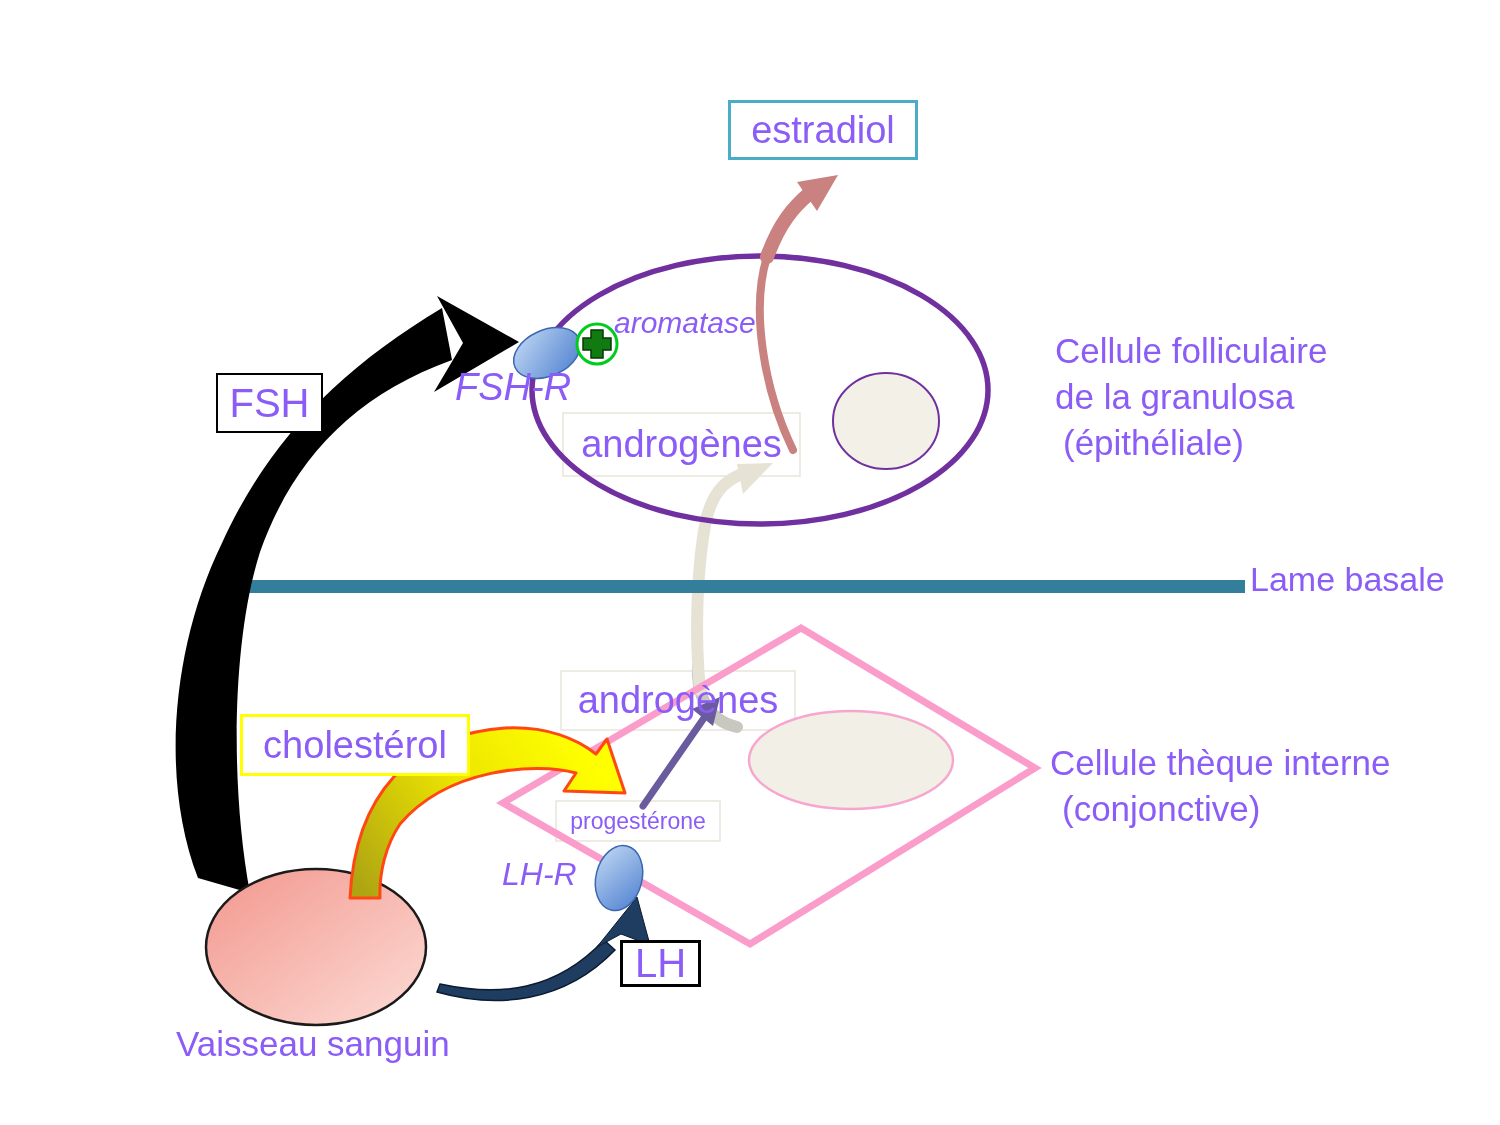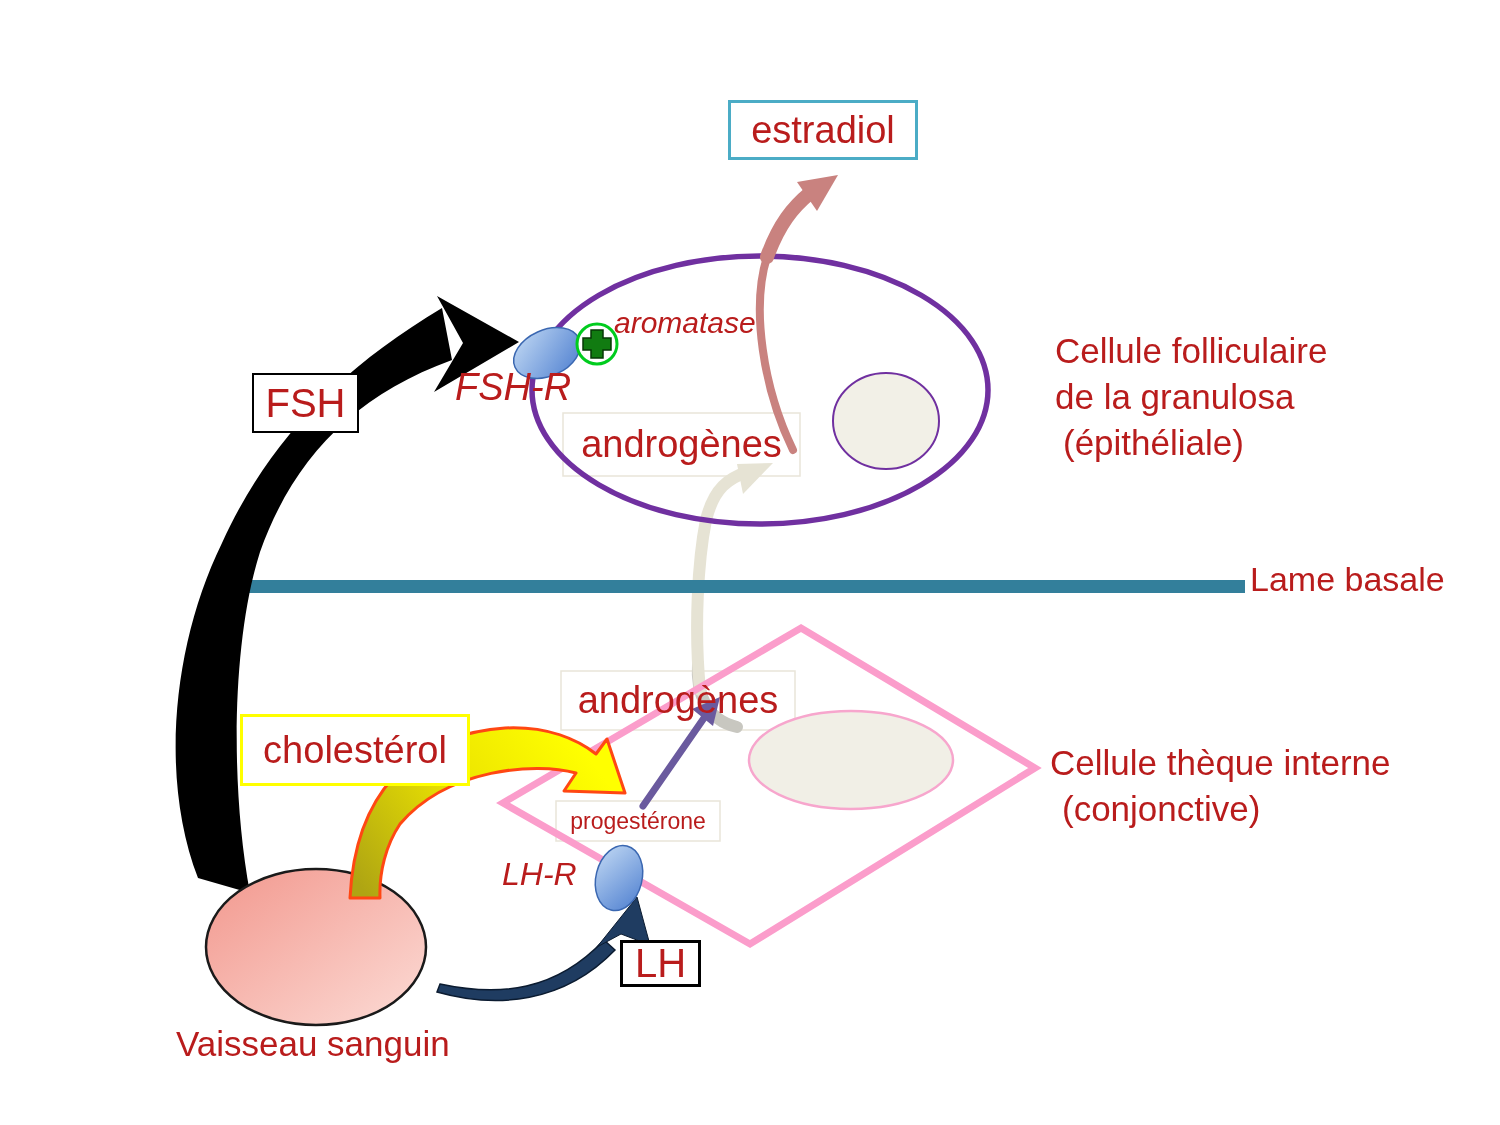--- a/index.html
+++ b/index.html
@@ -6,32 +6,32 @@
   #stage{
     position:relative;
     width:1500px;height:1125px;
     background:#ffffff;
     font-family:"Liberation Sans","DejaVu Sans",sans-serif;
     overflow:hidden;
   }
   #diagram-svg{position:absolute;left:0;top:0;}
   .lbl{
     position:absolute;
-    color:#b91c1c;
+    color:#8b5cf6;
     white-space:nowrap;
   }
   .ital{font-style:italic;}
   .boxed{
     background:#ffffff;
     display:flex;align-items:center;justify-content:center;
     text-align:center;
     box-sizing:border-box;
   }
   .estradiol-box{border:3px solid #4BACC6;}
-  .black-box{border:2px solid #000000;margin-left:36px;}
+  .black-box{border:2px solid #000000;}
   .black-box-thick{border:3px solid #000000;}
   .yellow-box{border:3px solid #FFFF00;}
   .transparent-box{
     position:absolute;display:flex;align-items:center;justify-content:center;
     background:transparent;box-sizing:border-box;
   }
 </style>
 </head>
 <body>
 
@@ -107,21 +107,21 @@
       <circle cx="597" cy="344" r="20" fill="#ffffff" stroke="#00CC1E" stroke-width="3"></circle>
       <path d="M 591 330 L 603 330 L 603 338 L 611 338 L 611 350 L 603 350 L 603 358
                L 591 358 L 591 350 L 583 350 L 583 338 L 591 338 Z" fill="#117B11" stroke="#063906" stroke-width="1.5"></path>
     </g>
   </svg>
 
   <div class="lbl boxed estradiol-box" style="left:728px;top:100px;width:190px;height:60px;font-size:38px;">estradiol</div>
 
   <div class="lbl boxed black-box" style="left:216px;top:373px;width:107px;height:60px;font-size:40px;">FSH</div>
 
-  <div class="lbl boxed yellow-box" style="left:240px;top:714px;width:230px;height:72px;font-size:38px;">cholestérol</div>
+  <div class="lbl boxed yellow-box" style="left:240px;top:714px;width:230px;height:62px;font-size:38px;">cholestérol</div>
 
   <div class="lbl boxed black-box-thick" style="left:620px;top:940px;width:81px;height:47px;font-size:40px;">LH</div>
 
   <div class="transparent-box lbl" style="left:563px;top:413px;width:237px;height:63px;font-size:38px;">androgènes</div>
 
   <div class="transparent-box lbl" style="left:561px;top:671px;width:234px;height:59px;font-size:38px;">androgènes</div>
 
   <div class="transparent-box lbl" style="left:556px;top:801px;width:164px;height:40px;font-size:23px;">progestérone</div>
 
   <div class="lbl ital" style="left:614px;top:306px;font-size:30px;">aromatase</div>

